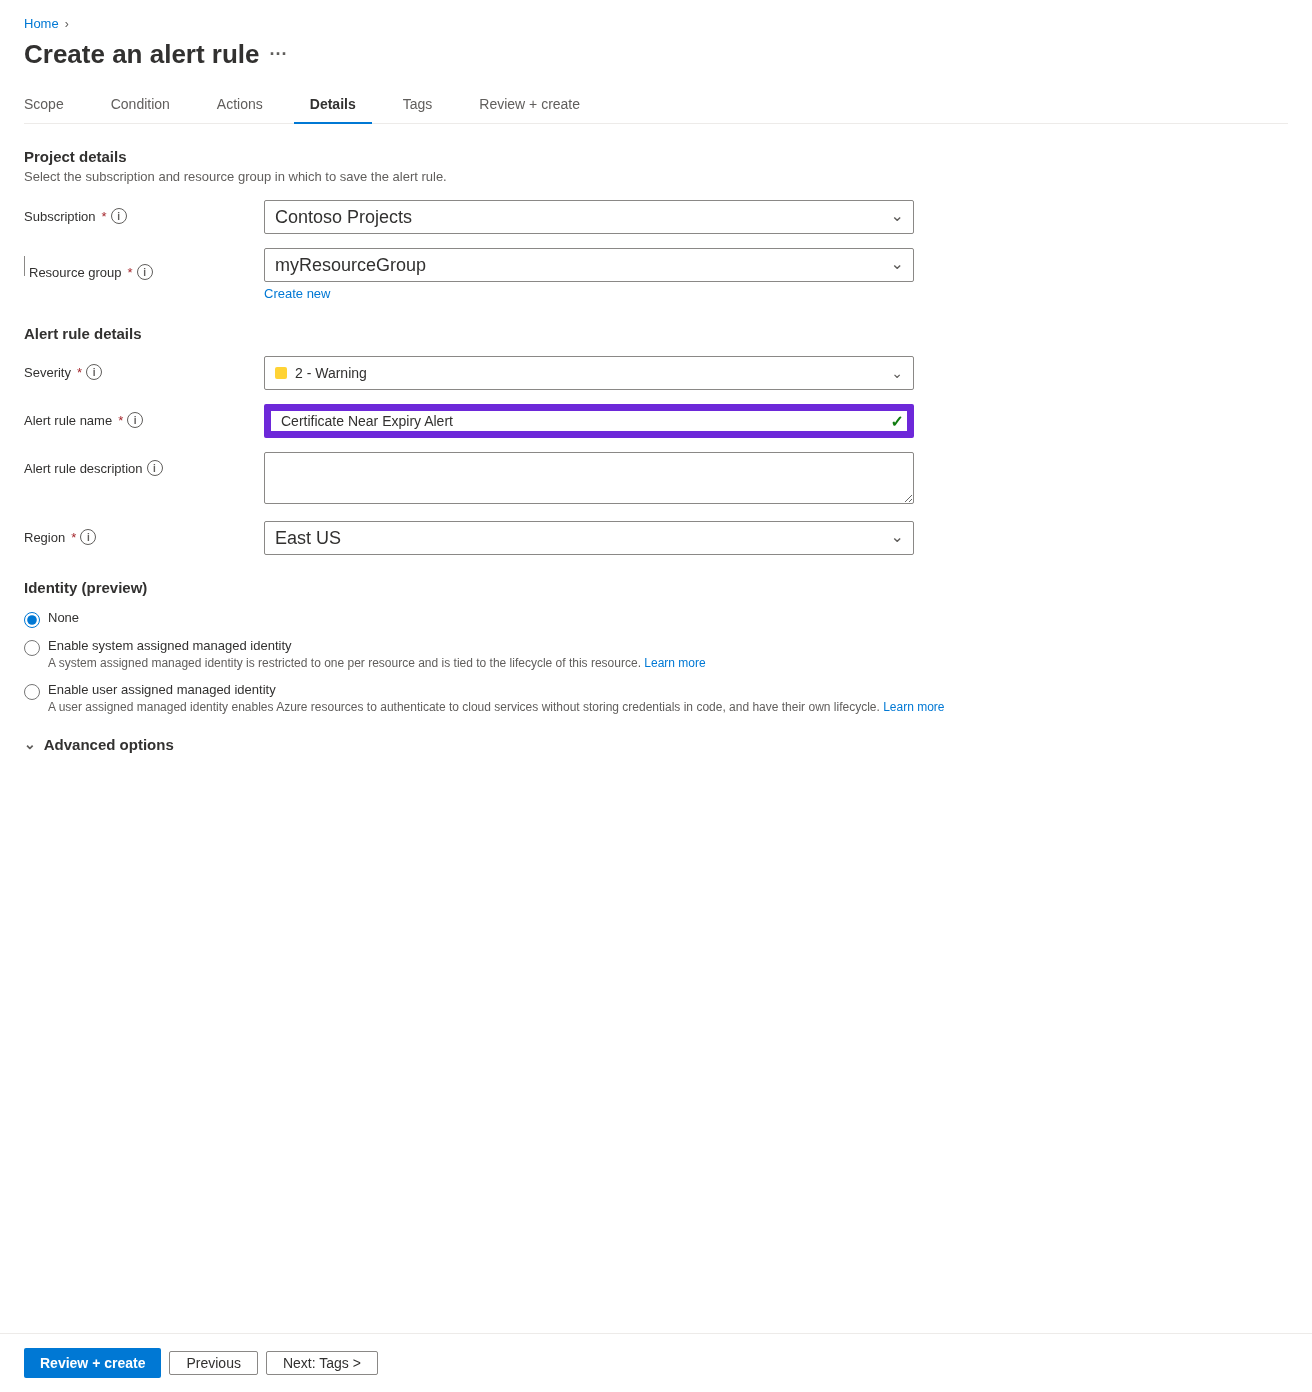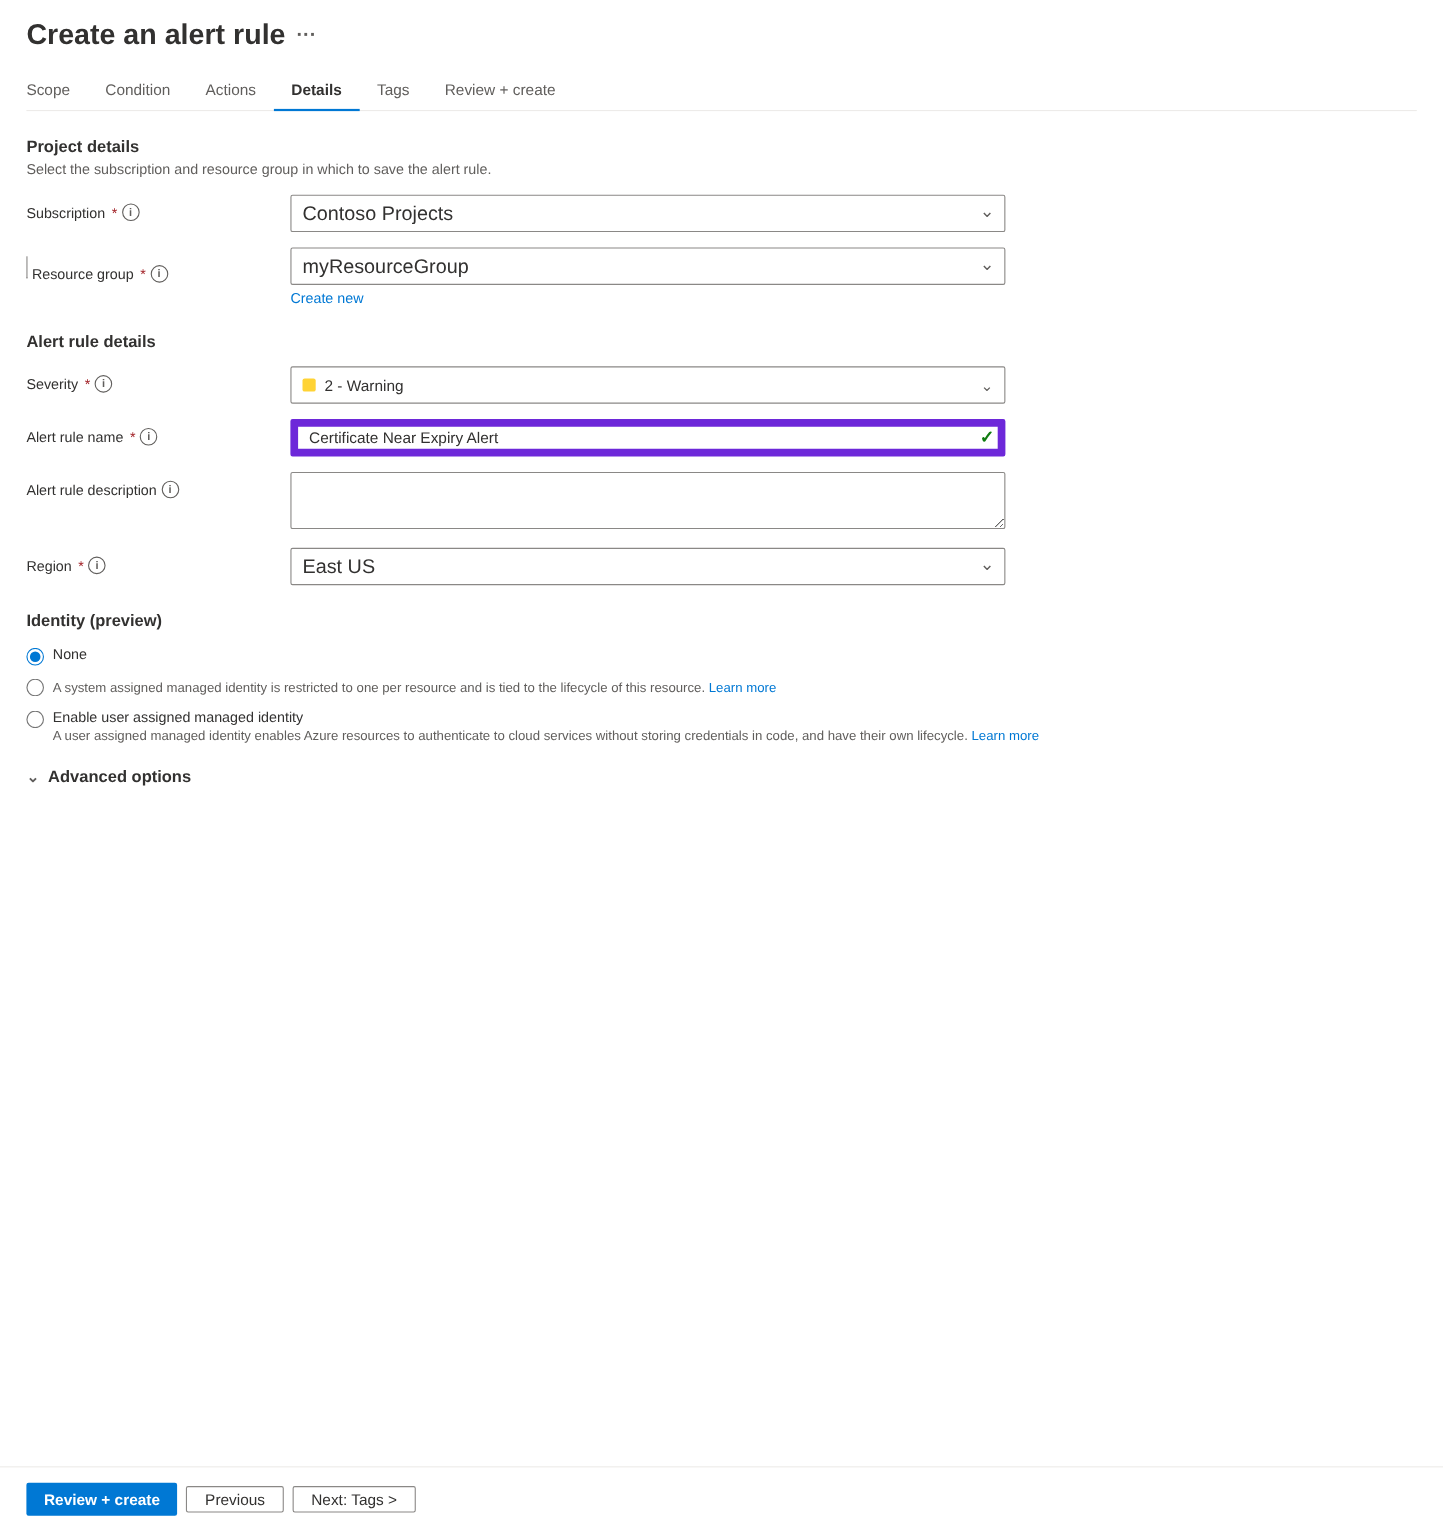--- a/index.html
+++ b/index.html
@@ -45,21 +45,21 @@
       font-size: 18px;
       color: #605e5c;
       cursor: pointer;
     }
     .tabs-bar {
       display: flex;
       align-items: flex-start;
       border-bottom: 1px solid #edebe9;
       margin-top: 16px;
       margin-bottom: 16px;
-      gap: 0;
+      gap: 15px;
     }
     .tab {
       padding: 10px 16px;
       font-size: 14px;
       color: #605e5c;
       cursor: pointer;
       border-bottom: 2px solid transparent;
       margin-bottom: -1px;
       white-space: nowrap;
     }
@@ -323,20 +323,24 @@
       border-left: 1px solid #8a8886;
       border-bottom: 1px solid #8a8886;
       margin-bottom: -4px;
     }
   </style>
 </head>
 <body>
 
 <div class="main-content">
 
+  <div class="breadcrumb">
+    <a class="breadcrumb-home">Home</a>
+    <span class="breadcrumb-chevron">›</span>
+  </div>
 
   <div class="page-title">
     <span>Create an alert rule</span>
     <span class="page-title-ellipsis">···</span>
   </div>
 
   <div class="tabs-bar">
     <div class="tab">Scope</div>
     <div class="tab">Condition</div>
     <div class="tab">Actions</div>
@@ -448,20 +452,21 @@
     <div class="radio-option">
       <input type="radio" name="identity" checked="" style="">
       <div>
         <div class="radio-label">None</div>
       </div>
     </div>
 
     <div class="radio-option">
       <input type="radio" name="identity" style="">
       <div>
+        <div class="radio-label">Enable system assigned managed identity</div>
         <div class="radio-description">
           <span>A system assigned managed identity is restricted to one per resource and is tied to the lifecycle of this resource.</span>
           <a class="learn-more-link">Learn more</a>
         </div>
       </div>
     </div>
 
     <div class="radio-option">
       <input type="radio" name="identity" style="">
       <div>

